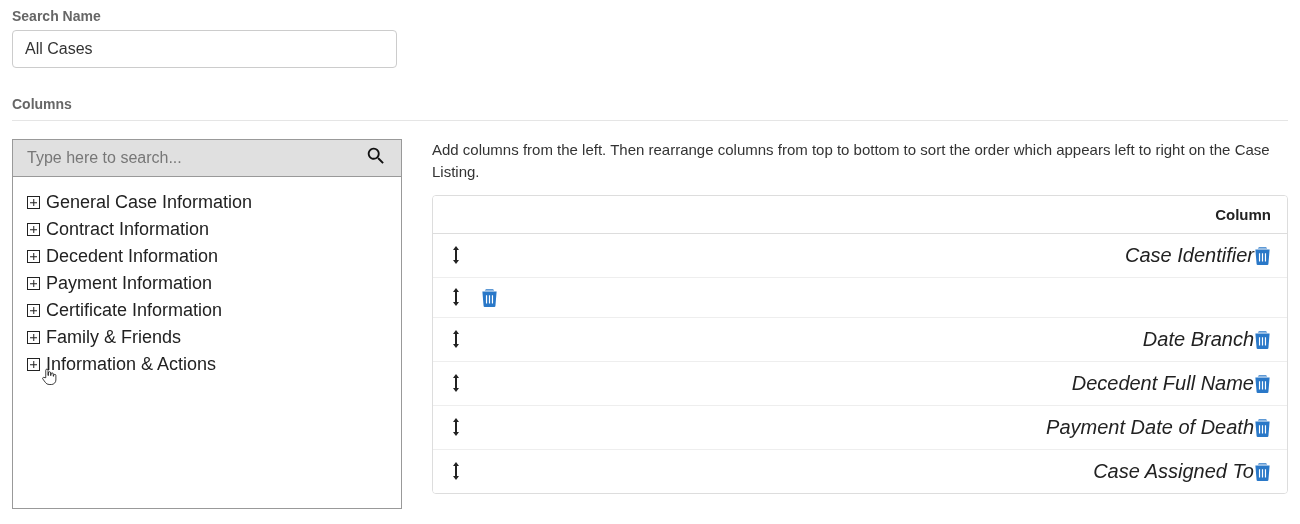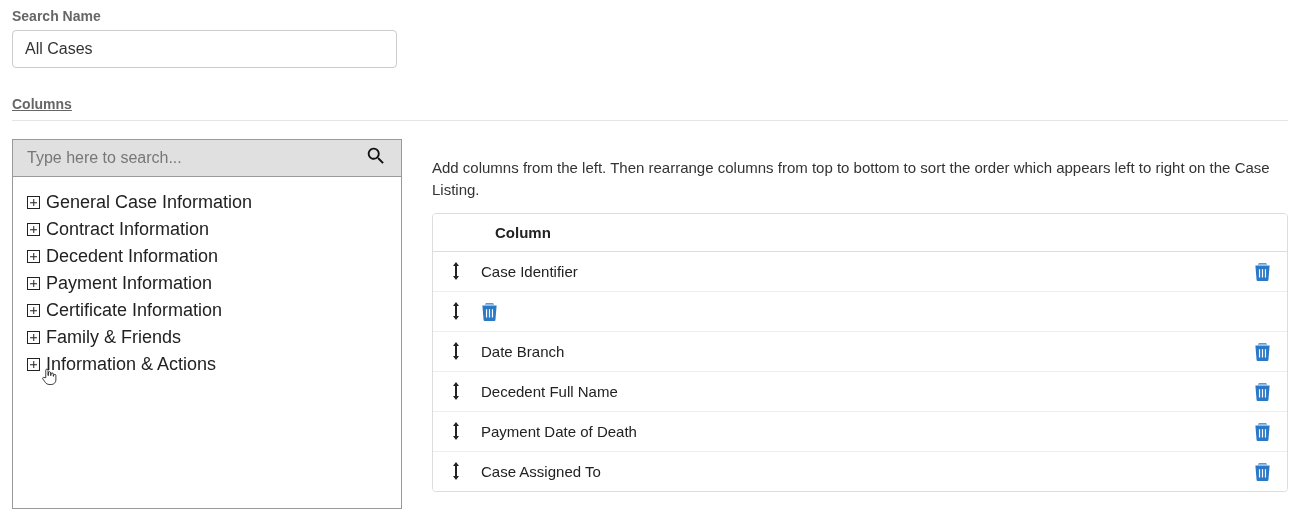--- a/index.html
+++ b/index.html
@@ -24,21 +24,20 @@
       border-radius: 4px;
       font-size: 16px;
       color: #333;
     }
     .section-header {
       font-size: 14px;
       font-weight: 600;
       color: #666;
       margin-top: 28px;
       margin-bottom: 8px;
-      text-decoration: underline;
     }
     .divider {
       border: none;
       border-top: 1px solid #e5e5e5;
       margin-bottom: 18px;
     }
     .columns-layout {
       display: flex;
       gap: 30px;
       align-items: flex-start;
@@ -94,31 +93,32 @@
     .expand-icon::before { left: 2px; right: 2px; top: 50%; height: 1.5px; transform: translateY(-50%); }
     .expand-icon::after  { top: 2px; bottom: 2px; left: 50%; width: 1.5px; transform: translateX(-50%); }
     .hovered .tree-label { }
     .cursor-hand {
       position: absolute;
       width: 18px; height: 20px;
       margin-left: -6px;
       margin-top: 4px;
       pointer-events: none;
     }
-    .right-panel { flex: 1; margin-top: 18px; }
+    .right-panel { flex: 1; }
     .help-text {
       font-size: 15px;
       color: #333;
       line-height: 1.45;
       margin-bottom: 12px;
     }
     .column-table {
       border: 1px solid #ddd;
       border-radius: 4px;
       overflow: hidden;
+      text-align: right;
     }
     .column-header {
       padding: 10px 16px 10px 62px;
       font-size: 15px;
       font-weight: 700;
       color: #222;
       border-bottom: 1px solid #ddd;
       background: #fff;
     }
     .column-row {
@@ -130,21 +130,21 @@
     }
     .column-row:last-child { border-bottom: none; }
     .drag-handle {
       width: 14px;
       display: flex;
       justify-content: center;
       margin-right: 18px;
       cursor: grab;
     }
     .drag-handle svg { width: 10px; height: 18px; fill: #222; }
-    .column-name { flex: 1; font-size: 15px; color: #222; }
+    .column-name { flex: 1; font-size: 20px; color: #222; font-style: italic; }
     .delete-btn { cursor: pointer; display: flex; }
     .delete-btn svg { width: 17px; height: 19px; fill: #2a78c8; }
   </style>
 </head>
 <body>
 
 <div>
   <div class="field-label">Search Name</div>
   <input type="text" class="text-input" value="All Cases" style="">
 </div>

